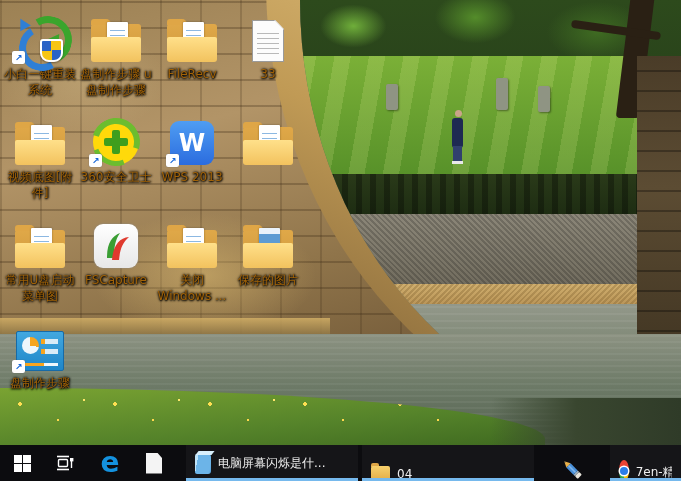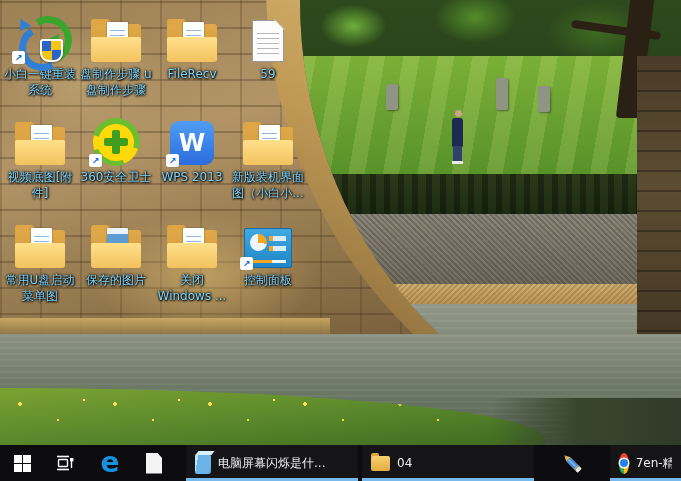--- a/index.html
+++ b/index.html
@@ -76,21 +76,21 @@
       linear-gradient(175deg,#7aa332,#55832a 60%,#3f6a20);
     background-size:95px 52px,95px 52px,95px 52px,100% 100%;}
   .br-dark{position:absolute;right:0;top:398px;width:190px;height:47px;
     background:linear-gradient(90deg, transparent, #39462f 45%, #2f3b28);}
 
   
   .icons{position:absolute;left:2px;top:8px;display:grid;
     grid-template-columns:repeat(4,76px);grid-auto-rows:103px;}
   .dicon{display:flex;flex-direction:column;align-items:center;padding-top:4px;cursor:default;}
   .art{height:50px;display:flex;align-items:flex-end;justify-content:center;position:relative;}
-  .lbl{margin-top:5px;font-size:12px;color:#7dd3fc;text-align:center;line-height:1.3;max-width:76px;
+  .lbl{margin-top:5px;font-size:12px;color:#a16207;text-align:center;line-height:1.3;max-width:76px;
     text-shadow:0 1px 2px #000,1px 0 2px #000,0 0 3px #000;}
   .scb{position:absolute;left:-4px;bottom:-2px;width:13px;height:13px;background:#fff;border-radius:2px;
     display:flex;align-items:center;justify-content:center;font-size:9px;font-weight:bold;color:#1465d8;
     box-shadow:0 0 1px #555;}
 
   
   .fold{position:relative;width:52px;height:40px;}
   .fold .fb{position:absolute;left:1px;top:2px;width:50px;height:36px;background:linear-gradient(#e0a848,#cf9a3e);border-radius:3px;}
   .fold .fb::before{content:"";position:absolute;top:-5px;left:0;width:20px;height:6px;background:#dfa646;border-radius:3px 5px 0 0;}
   .fold .fd{position:absolute;left:17px;top:0px;width:21px;height:32px;border-radius:1px;
@@ -174,21 +174,21 @@
   .fold-sm{position:relative;width:19px;height:15px;}
   .fold-sm::before{content:"";position:absolute;top:-3px;left:0;width:8px;height:4px;background:#dfa646;border-radius:2px 2px 0 0;}
   .fold-sm::after{content:"";position:absolute;inset:0;background:linear-gradient(#f7d06c,#e2ac45);border-radius:2px;}
   .chrome{position:relative;width:21px;height:21px;border-radius:50%;
     background:conic-gradient(from -60deg,#ea4335 0 120deg,#fbbc05 120deg 240deg,#34a853 240deg 360deg);}
   .chrome::before{content:"";position:absolute;left:50%;top:50%;width:11px;height:11px;border-radius:50%;
     background:#fff;transform:translate(-50%,-50%);}
   .chrome::after{content:"";position:absolute;left:50%;top:50%;width:8px;height:8px;border-radius:50%;
     background:#2b7de9;transform:translate(-50%,-50%);}
   .m-first{margin-left:10px;}
-  .gap-sm{margin-left:4px;}
+  .gap-sm{margin-left:4px;align-items:flex-end;}
 </style>
 </head>
 <body>
 
 <div class="screen">
 
   <div class="bg">
     <div class="wall"></div>
     <div class="arch-ring"></div>
     <div class="arch-scene">
@@ -250,21 +250,21 @@
             <i class="ff"></i>
           </div>
         </div>
       <div class="lbl">FileRecv</div>
     </div>
 
     <div class="dicon">
       <div class="art">
           <div class="tdoc"></div>
         </div>
-      <div class="lbl">59</div>
+      <div class="lbl">33</div>
     </div>
 
 
     <div class="dicon">
       <div class="art">
           <div class="fold">
             <i class="fb"></i>
             <i class="fd"></i>
             <i class="ff"></i>
           </div>
@@ -295,69 +295,79 @@
     </div>
 
     <div class="dicon">
       <div class="art">
           <div class="fold">
             <i class="fb"></i>
             <i class="fd"></i>
             <i class="ff"></i>
           </div>
         </div>
-      <div class="lbl">新版装机界面图（小白小...</div>
     </div>
 
     <div class="dicon">
       <div class="art">
           <div class="fold">
             <i class="fb"></i>
             <i class="fd"></i>
             <i class="ff"></i>
           </div>
         </div>
       <div class="lbl">常用U盘启动菜单图</div>
     </div>
 
-
+    <div class="dicon">
+      <div class="art">
+        <div class="fsc">
+          <svg width="36" height="36" viewBox="0 0 36 36">
+            <path d="M9 30 C9 15 14 8 22 5 C17 12 16 20 16 30 Z" fill="#3a9e33"></path>
+            <path d="M14 32 C15 18 21 10 31 9 C24 15 22 22 21 32 Z" fill="#df3a2e"></path>
+          </svg>
+        </div>
+      </div>
+      <div class="lbl">FSCapture</div>
+    </div>
+
+
+    <div class="dicon">
+      <div class="art">
+          <div class="fold">
+            <i class="fb"></i>
+            <i class="fd"></i>
+            <i class="ff"></i>
+          </div>
+        </div>
+      <div class="lbl">关闭 Windows ...</div>
+    </div>
 
     <div class="dicon">
       <div class="art">
           <div class="fold bluedoc">
             <i class="fb"></i>
             <i class="fd"></i>
             <i class="ff"></i>
           </div>
         </div>
       <div class="lbl">保存的图片</div>
-    </div>
-
-    <div class="dicon">
-      <div class="art">
-          <div class="fold">
-            <i class="fb"></i>
-            <i class="fd"></i>
-            <i class="ff"></i>
-          </div>
-        </div>
-      <div class="lbl">关闭 Windows ...</div>
     </div>
 
     <div class="dicon">
       <div class="art">
         <div class="cp">
           <i class="pie"></i>
             <i class="li1"></i>
             <i class="li2"></i>
             <i class="bar"></i>
         </div>
         <span class="scb">↗</span>
       </div>
-      <div class="lbl">控制面板</div>
+      <div class="lbl">盘制作步骤</div>
     </div>
 
   </div>
 
   <div class="taskbar">
     <div class="tbtn">
       <span class="win">
           <i></i>
           <i></i>
           <i></i>

